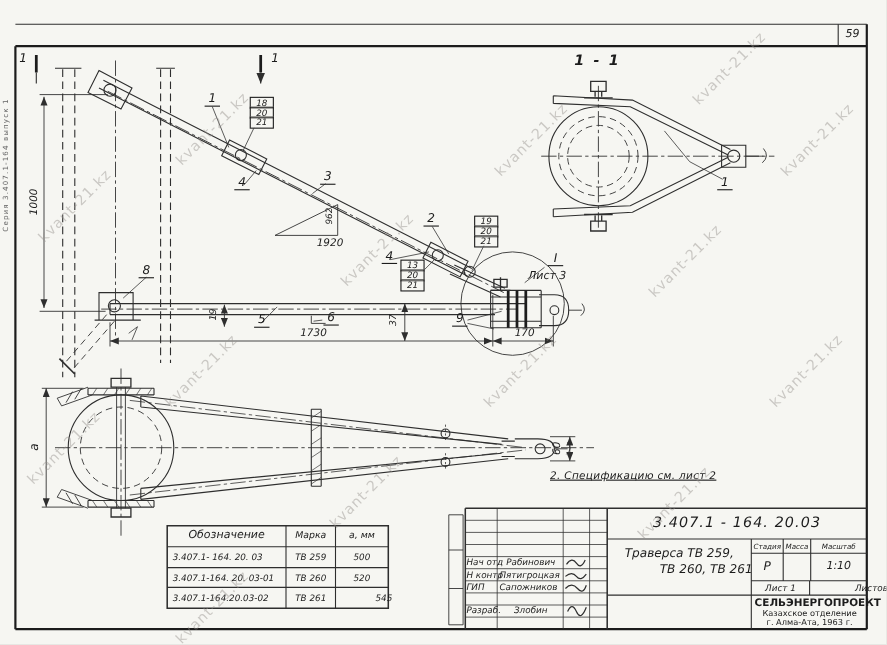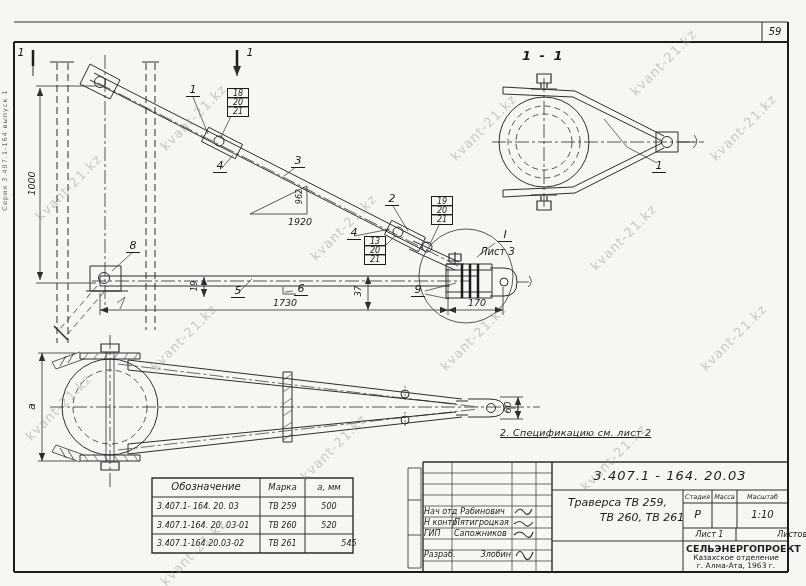--- a/index.html
+++ b/index.html
@@ -239,21 +239,21 @@
   <div class="cell" style="left:686px;top:553px;width:100px;font-size:7.5px;">Казахское отделение</div>
   <div class="cell" style="left:686px;top:561px;width:100px;font-size:7.5px;">г. Алма-Ата, 1963 г.</div>
 
   <div class="cell sig" style="left:424px;top:507px;width:28px;text-align:left;">Нач отд</div>
   <div class="cell sig" style="left:454px;top:507px;width:57px;text-align:center;">Рабинович</div>
   <div class="cell sig" style="left:424px;top:518px;width:28px;text-align:left;">Н контр</div>
   <div class="cell sig" style="left:454px;top:518px;width:57px;text-align:left;">Пятигроцкая</div>
   <div class="cell sig" style="left:424px;top:529px;width:28px;text-align:left;">ГИП</div>
   <div class="cell sig" style="left:454px;top:529px;width:57px;text-align:left;">Сапожников</div>
   <div class="cell sig" style="left:424px;top:550px;width:28px;text-align:left;">Разраб.</div>
-  <div class="cell sig" style="left:454px;top:550px;width:57px;text-align:right;">Злобин</div>
+  <div class="cell sig" style="left:454px;top:550px;width:57px;text-align:center;">Злобин</div>
 
   <span class="wm" style="left:25px;top:180px;">kvant-21.kz</span>
   <span class="wm" style="left:15px;top:400px;">kvant-21.kz</span>
   <span class="wm" style="left:150px;top:110px;">kvant-21.kz</span>
   <span class="wm" style="left:140px;top:330px;">kvant-21.kz</span>
   <span class="wm" style="left:150px;top:545px;">kvant-21.kz</span>
   <span class="wm" style="left:300px;top:220px;">kvant-21.kz</span>
   <span class="wm" style="left:290px;top:440px;">kvant-21.kz</span>
   <span class="wm" style="left:440px;top:120px;">kvant-21.kz</span>
   <span class="wm" style="left:430px;top:330px;">kvant-21.kz</span>

